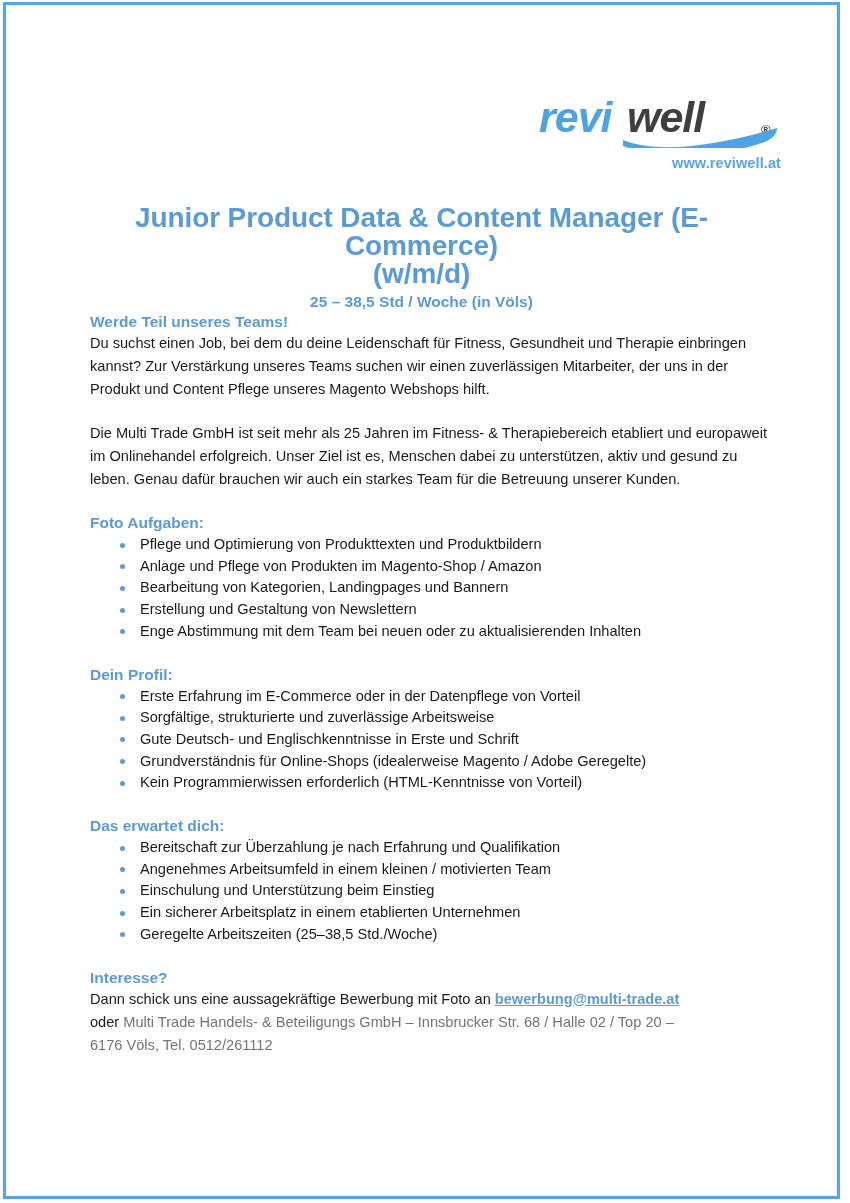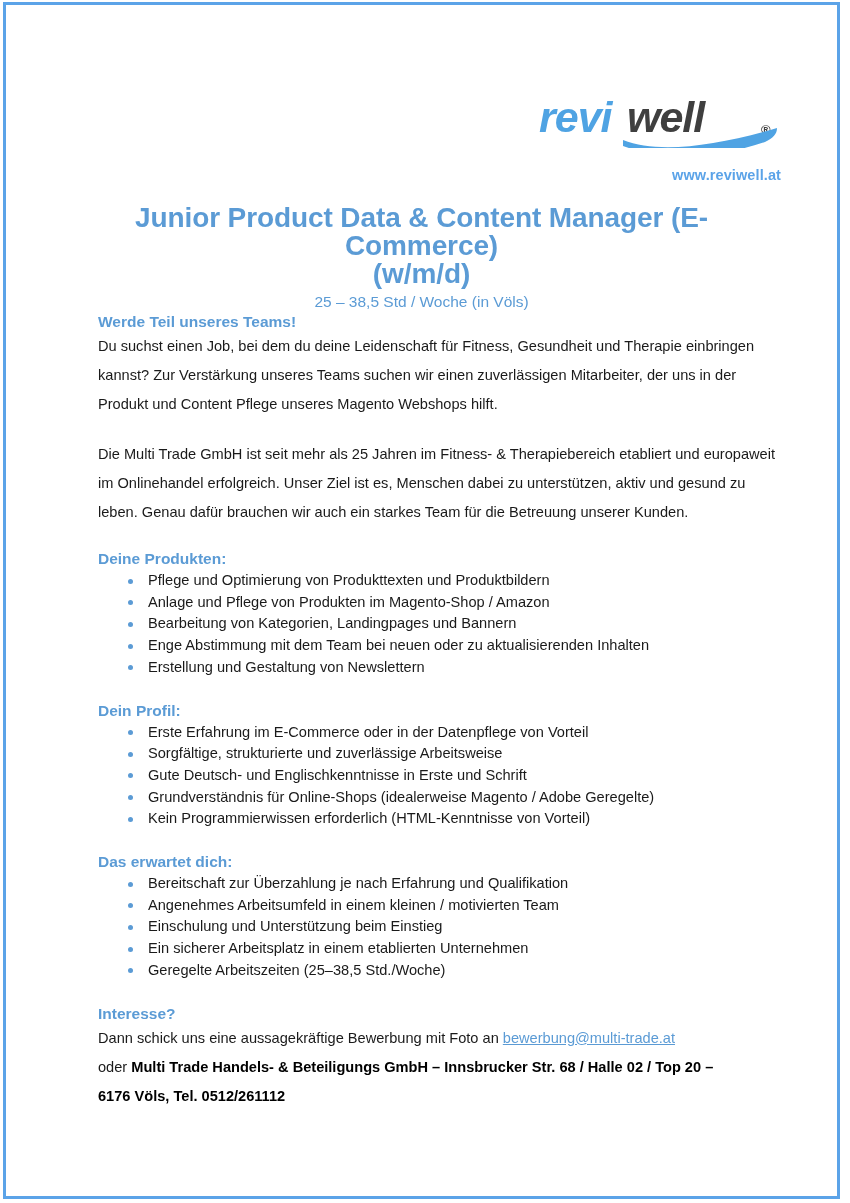--- a/index.html
+++ b/index.html
@@ -46,21 +46,21 @@
     text-align: right;
   }
   .logo-wrap {
     position: relative;
     display: inline-block;
     height: 56px;
     width: 242px;
   }
   .logo-svg { display: block; }
   .logo-url {
-    margin-top: 15px;
+    margin-top: 3px;
     color: #5BA3E8;
     font-size: 14.5px;
     font-weight: bold;
     letter-spacing: .1px;
   }
 
   
   .title-block {
     position: absolute;
     left: 60px;
@@ -71,43 +71,43 @@
   .job-title {
     color: #5B9BD5;
     font-size: 28px;
     font-weight: bold;
     line-height: 28px;
     letter-spacing: -.1px;
   }
   .job-subtitle {
     color: #5B9BD5;
     font-size: 15.5px;
-    font-weight: normal;
+    font-weight: bold;
     line-height: 22px;
     margin-top: 3px;
   }
 
   
   .body-block {
     position: absolute;
-    left: 98px;
+    left: 90px;
     right: 62px;
     top: 312px;
   }
   h2.sec {
     color: #5B9BD5;
     font-size: 15.5px;
     font-weight: bold;
     margin: 0;
     line-height: 20px;
   }
   p.para {
     color: #1a1a1a;
     font-size: 14.6px;
-    line-height: 29px;
+    line-height: 23px;
     margin: 0;
   }
   .gap-para { height: 21px; }
   .gap-sec { height: 22px; }
 
   ul.bullets {
     list-style: none;
     margin: 1px 0 0 0;
     padding: 0;
   }
@@ -124,25 +124,25 @@
     left: 30px;
     top: 8.5px;
     width: 5px;
     height: 5px;
     border-radius: 50%;
     background: #5B9BD5;
   }
 
   .link-blue {
     color: #5B9BD5;
+    font-weight: bold;
+  }
+  .addr-blue {
+    color: #737373;
     font-weight: normal;
-  }
-  .addr-blue {
-    color: #000000;
-    font-weight: bold;
   }
 </style>
 </head>
 <body>
 
 <div class="page">
   <div class="page-border"></div>
 
   <div class="content">
 
@@ -167,27 +167,27 @@
     </div>
 
     <div class="body-block">
 
       <h2 class="sec">Werde Teil unseres Teams!</h2>
       <p class="para">Du suchst einen Job, bei dem du deine Leidenschaft für Fitness, Gesundheit und Therapie einbringen kannst? Zur Verstärkung unseres Teams suchen wir einen zuverlässigen Mitarbeiter, der uns in der Produkt und Content Pflege unseres Magento Webshops hilft.</p>
       <div class="gap-para"></div>
       <p class="para">Die Multi Trade GmbH ist seit mehr als 25 Jahren im Fitness- &amp; Therapiebereich etabliert und europaweit im Onlinehandel erfolgreich. Unser Ziel ist es, Menschen dabei zu unterstützen, aktiv und gesund zu leben. Genau dafür brauchen wir auch ein starkes Team für die Betreuung unserer Kunden.</p>
 
       <div class="gap-sec"></div>
-      <h2 class="sec">Deine Produkten:</h2>
+      <h2 class="sec">Foto Aufgaben:</h2>
       <ul class="bullets">
         <li>Pflege und Optimierung von Produkttexten und Produktbildern</li>
         <li>Anlage und Pflege von Produkten im Magento-Shop / Amazon</li>
         <li>Bearbeitung von Kategorien, Landingpages und Bannern</li>
+        <li>Erstellung und Gestaltung von Newslettern</li>
         <li>Enge Abstimmung mit dem Team bei neuen oder zu aktualisierenden Inhalten</li>
-        <li>Erstellung und Gestaltung von Newslettern</li>
       </ul>
 
       <div class="gap-sec"></div>
       <h2 class="sec">Dein Profil:</h2>
       <ul class="bullets">
         <li>Erste Erfahrung im E-Commerce oder in der Datenpflege von Vorteil</li>
         <li>Sorgfältige, strukturierte und zuverlässige Arbeitsweise</li>
         <li>Gute Deutsch- und Englischkenntnisse in Erste und Schrift</li>
         <li>Grundverständnis für Online-Shops (idealerweise Magento / Adobe Geregelte)</li>
         <li>Kein Programmierwissen erforderlich (HTML-Kenntnisse von Vorteil)</li>

